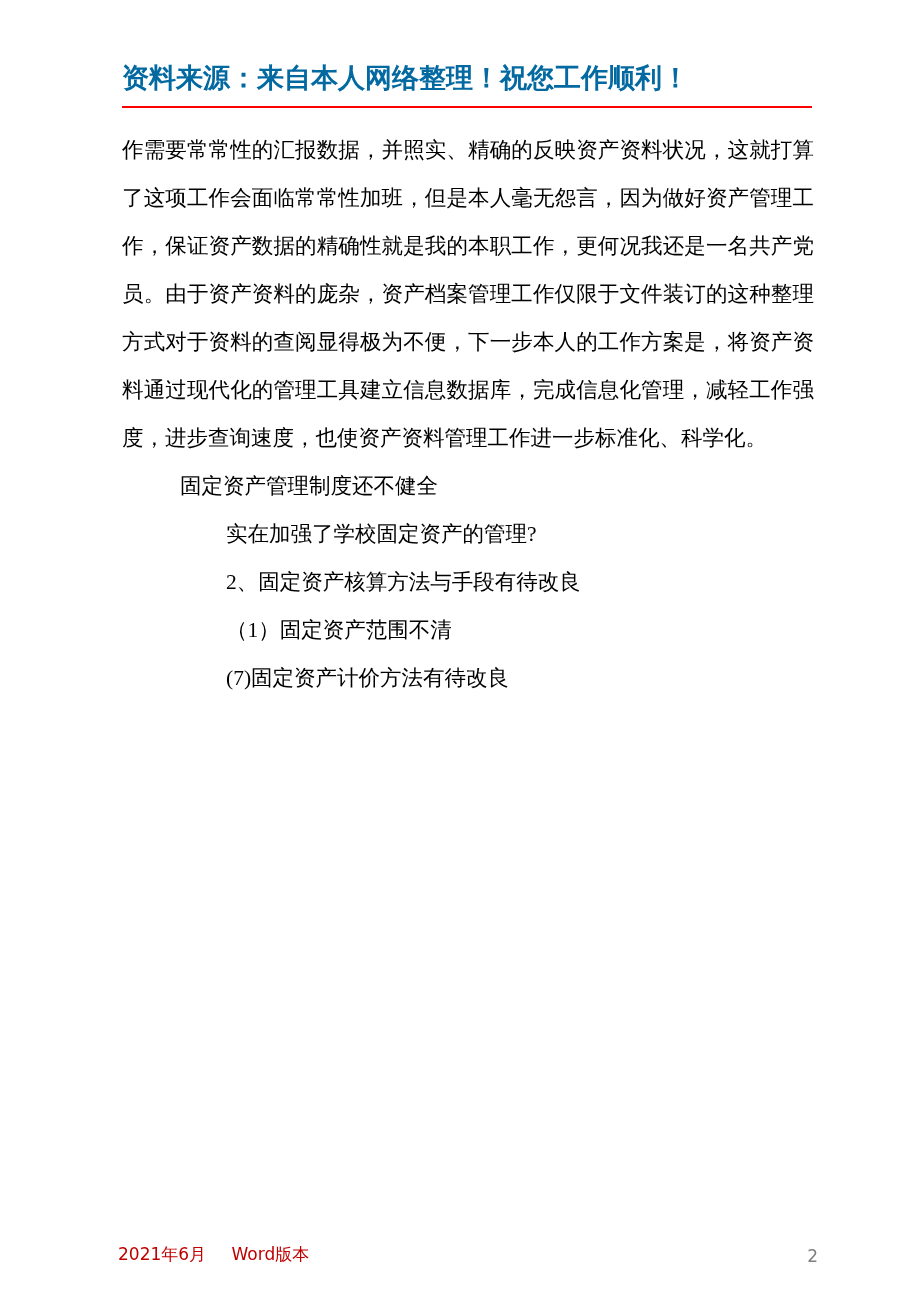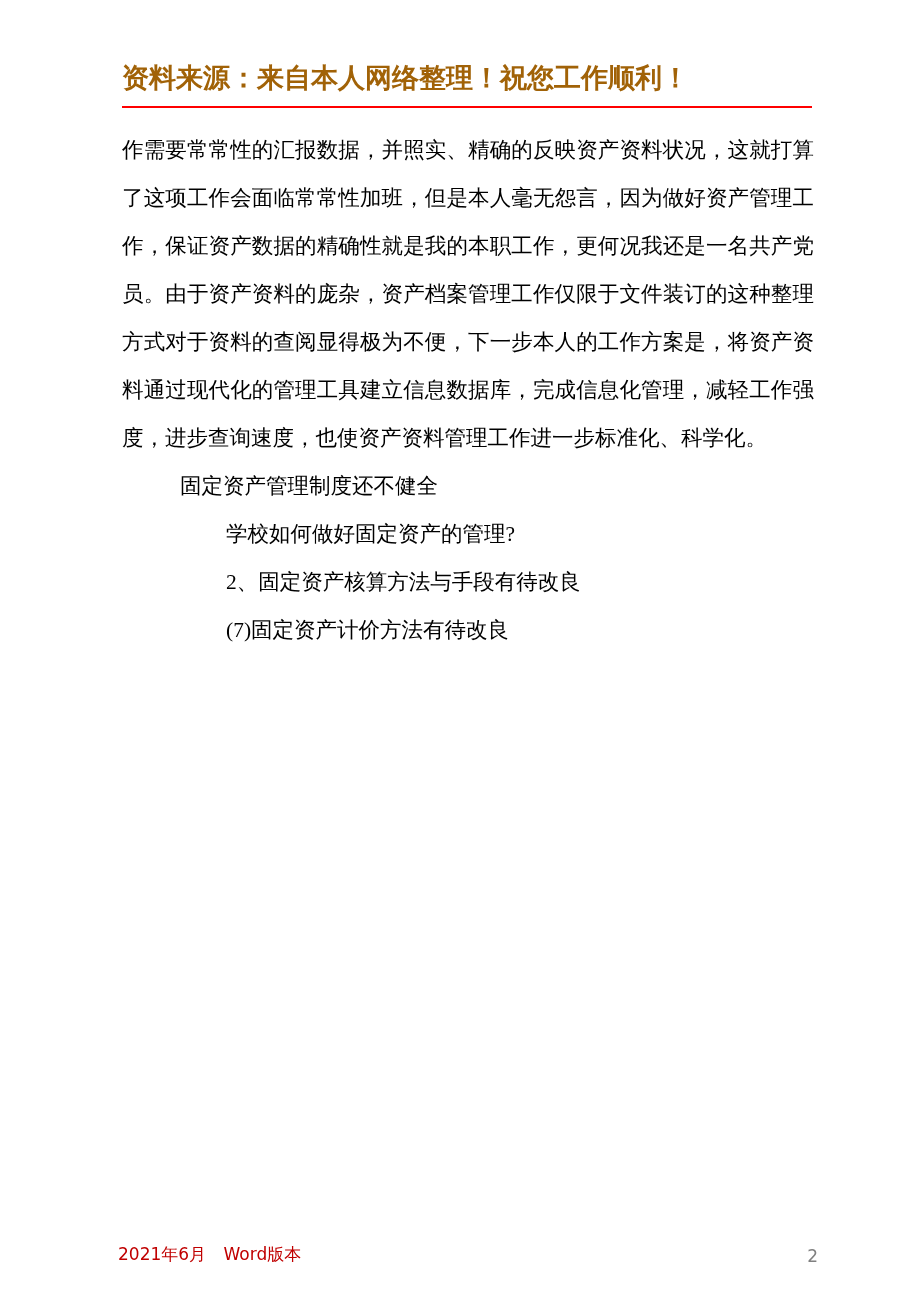--- a/index.html
+++ b/index.html
@@ -22,21 +22,21 @@
     height: 1302px;
     background: #ffffff;
   }
   .header-banner {
     position: absolute;
     top: 62px;
     left: 122px;
     width: 690px;
     font-size: 27px;
     font-weight: bold;
-    color: #a16207;
+    color: #0369a1;
     letter-spacing: 0px;
     white-space: nowrap;
     line-height: 1.2;
   }
   .header-rule {
     position: absolute;
     top: 106px;
     left: 122px;
     width: 690px;
     height: 2px;
@@ -70,43 +70,44 @@
   .footer-left {
     position: absolute;
     left: 118px;
     bottom: 0px;
     font-size: 17px;
     color: #c00000;
     white-space: nowrap;
   }
   .footer-left .word {
     color: #c00000;
-    margin-left: 12px;
+    margin-left: 20px;
   }
   .footer-right {
     position: absolute;
     right: 102px;
     bottom: 0px;
     font-size: 17px;
     color: #808080;
   }
 </style>
 </head>
 <body>
 
 <div class="page">
 
   <div class="header-banner">资料来源：来自本人网络整理！祝您工作顺利！</div>
   <div class="header-rule"></div>
 
   <div class="body-area">
     <p class="para">作需要常常性的汇报数据，并照实、精确的反映资产资料状况，这就打算了这项工作会面临常常性加班，但是本人毫无怨言，因为做好资产管理工作，保证资产数据的精确性就是我的本职工作，更何况我还是一名共产党员。由于资产资料的庞杂，资产档案管理工作仅限于文件装订的这种整理方式对于资料的查阅显得极为不便，下一步本人的工作方案是，将资产资料通过现代化的管理工具建立信息数据库，完成信息化管理，减轻工作强度，进步查询速度，也使资产资料管理工作进一步标准化、科学化。</p>
     <p class="para ind1">固定资产管理制度还不健全</p>
-    <p class="para ind2">学校如何做好固定资产的管理?</p>
+    <p class="para ind2">实在加强了学校固定资产的管理?</p>
     <p class="para ind-list">2、固定资产核算方法与手段有待改良</p>
+    <p class="para ind-list">（1）固定资产范围不清</p>
     <p class="para ind-list">(7)固定资产计价方法有待改良</p>
   </div>
 
   <div class="footer">
     <div class="footer-left">
       <span>2021年6月</span>
       <span class="word">Word版本</span>
     </div>
     <div class="footer-right">2</div>
   </div>

